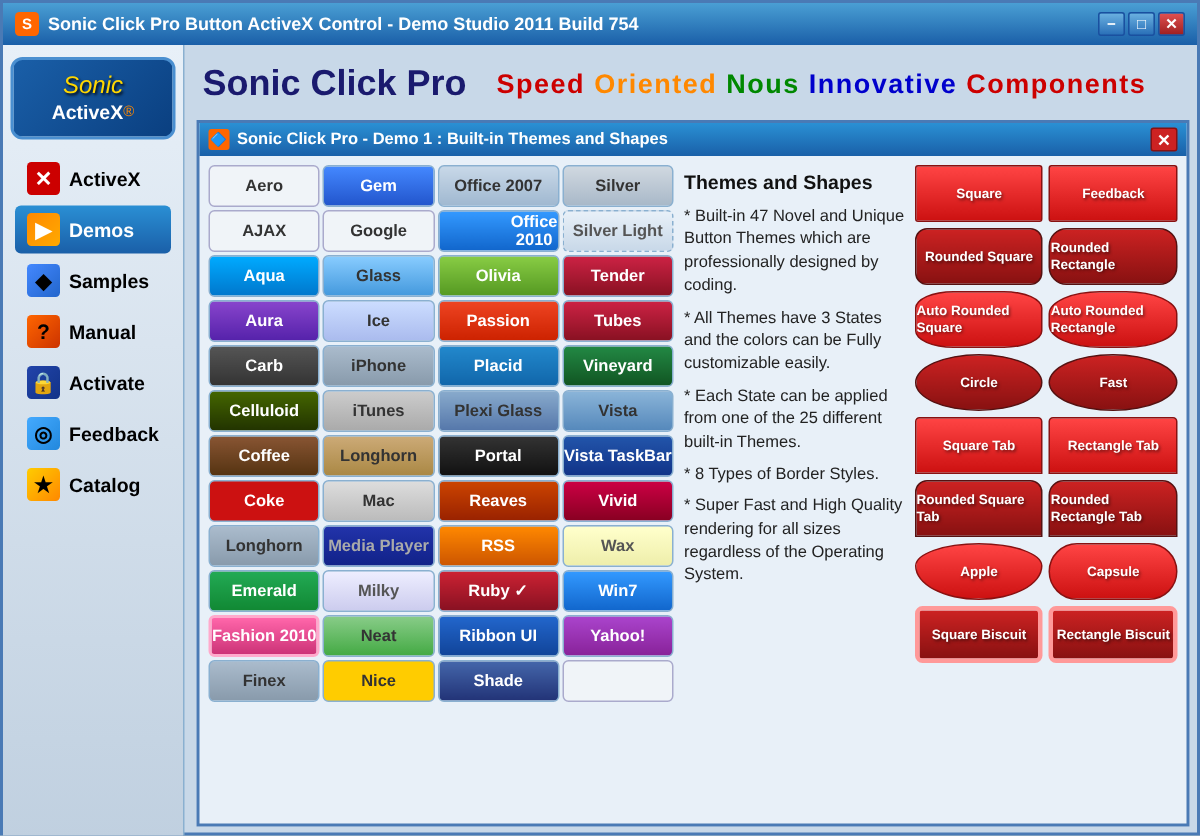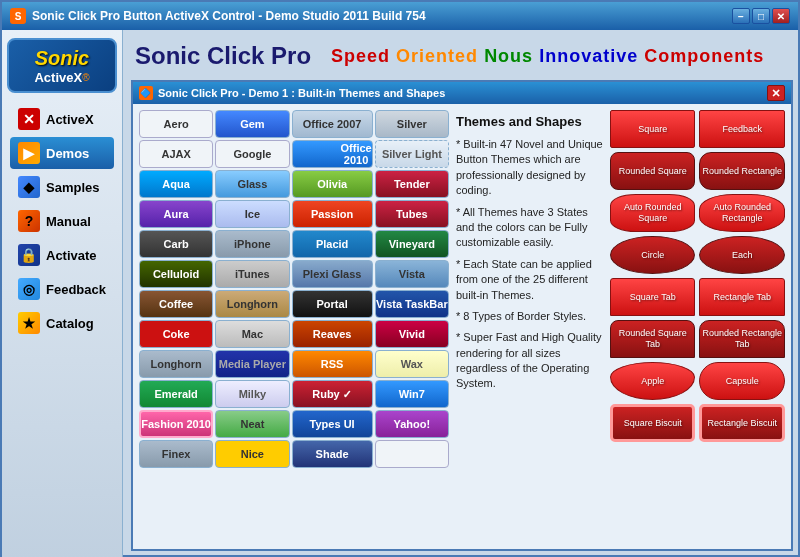--- a/index.html
+++ b/index.html
@@ -71,22 +71,22 @@
       border-radius: 8px;
       display: flex;
       flex-direction: column;
       align-items: center;
       justify-content: center;
       margin-bottom: 10px;
       border: 2px solid #4a8fd0;
     }
     .logo-sonic {
       color: #ffd700;
-      font-size: 20px;
-      font-weight: bold;
+      font-size: 16px;
+      font-weight: normal;
       font-style: italic;
       text-shadow: 1px 1px 2px #000;
     }
     .logo-activex {
       color: white;
       font-size: 13px;
       font-weight: bold;
     }
     .logo-reg { color: #ff8800; font-size: 10px; }
 
@@ -302,24 +302,24 @@
       gap: 4px;
     }
     .shape-btn {
       flex: 1;
       height: 38px;
       display: flex;
       flex-direction: column;
       align-items: center;
       justify-content: center;
       font-size: 9px;
-      font-weight: normal;
+      font-weight: bold;
       color: white;
       cursor: pointer;
-      text-align: center;
+      text-align: left;
       line-height: 1.2;
       text-shadow: 1px 1px 2px rgba(0,0,0,0.5);
     }
     .s-red { background: linear-gradient(to bottom, #ff4444, #cc1111); border: 1px solid #881111; }
     .s-darkred { background: linear-gradient(to bottom, #cc2222, #881111); border: 1px solid #551111; }
 
     .shape-square { border-radius: 2px; }
     .shape-rectangle { border-radius: 2px; }
     .shape-rounded-square { border-radius: 8px; }
     .shape-rounded-rect { border-radius: 12px; }
@@ -455,21 +455,21 @@
               <div class="theme-btn t-component">Longhorn</div>
               <div class="theme-btn t-mediaplayer">Media Player</div>
               <div class="theme-btn t-rss">RSS</div>
               <div class="theme-btn t-wax">Wax</div>
               <div class="theme-btn t-emerald">Emerald</div>
               <div class="theme-btn t-milky">Milky</div>
               <div class="theme-btn t-ruby">Ruby ✓</div>
               <div class="theme-btn t-win7">Win7</div>
               <div class="theme-btn t-fashion">Fashion 2010</div>
               <div class="theme-btn t-neat">Neat</div>
-              <div class="theme-btn t-ribbonui">Types UI</div>
+              <div class="theme-btn t-ribbonui">Ribbon UI</div>
               <div class="theme-btn t-yahoo">Yahoo!</div>
               <div class="theme-btn t-finex">Finex</div>
               <div class="theme-btn t-nice">Nice</div>
               <div class="theme-btn t-shade">Shade</div>
               <div class="theme-btn t-white"></div>
             </div>
 
           <div class="description">
             <div class="desc-title">Themes and Shapes</div>
             <div id="desc-items-container">
@@ -489,21 +489,21 @@
               <div class="shape-row">
                 <div class="shape-btn s-darkred shape-rounded-square">Rounded Square</div>
                 <div class="shape-btn s-darkred shape-rounded-rect">Rounded Rectangle</div>
               </div>
               <div class="shape-row">
                 <div class="shape-btn s-red shape-auto-rounded-sq">Auto Rounded Square</div>
                 <div class="shape-btn s-red shape-auto-rounded-rect">Auto Rounded Rectangle</div>
               </div>
               <div class="shape-row">
                 <div class="shape-btn s-darkred shape-circle">Circle</div>
-                <div class="shape-btn s-darkred shape-oval">Each</div>
+                <div class="shape-btn s-darkred shape-oval">Fast</div>
               </div>
               <div class="shape-row">
                 <div class="shape-btn s-red shape-square-tab">Square Tab</div>
                 <div class="shape-btn s-red shape-rect-tab">Rectangle Tab</div>
               </div>
               <div class="shape-row">
                 <div class="shape-btn s-darkred shape-rounded-sq-tab">Rounded Square Tab</div>
                 <div class="shape-btn s-darkred shape-rounded-rect-tab">Rounded Rectangle Tab</div>
               </div>
               <div class="shape-row">

